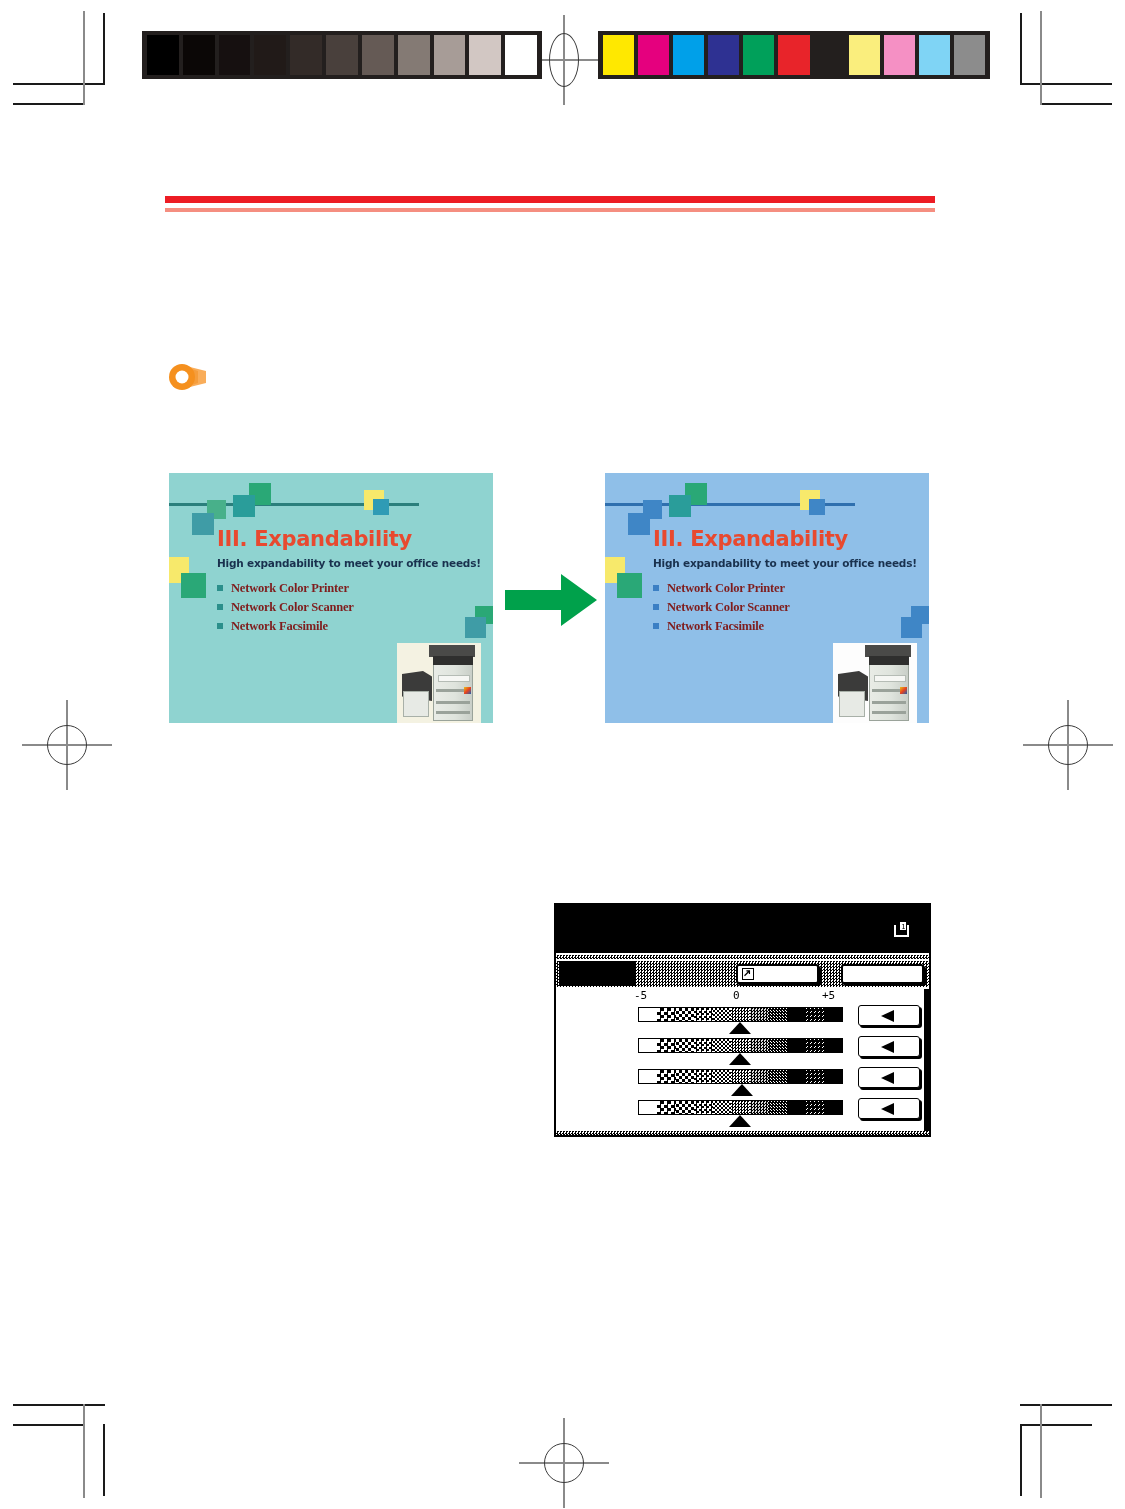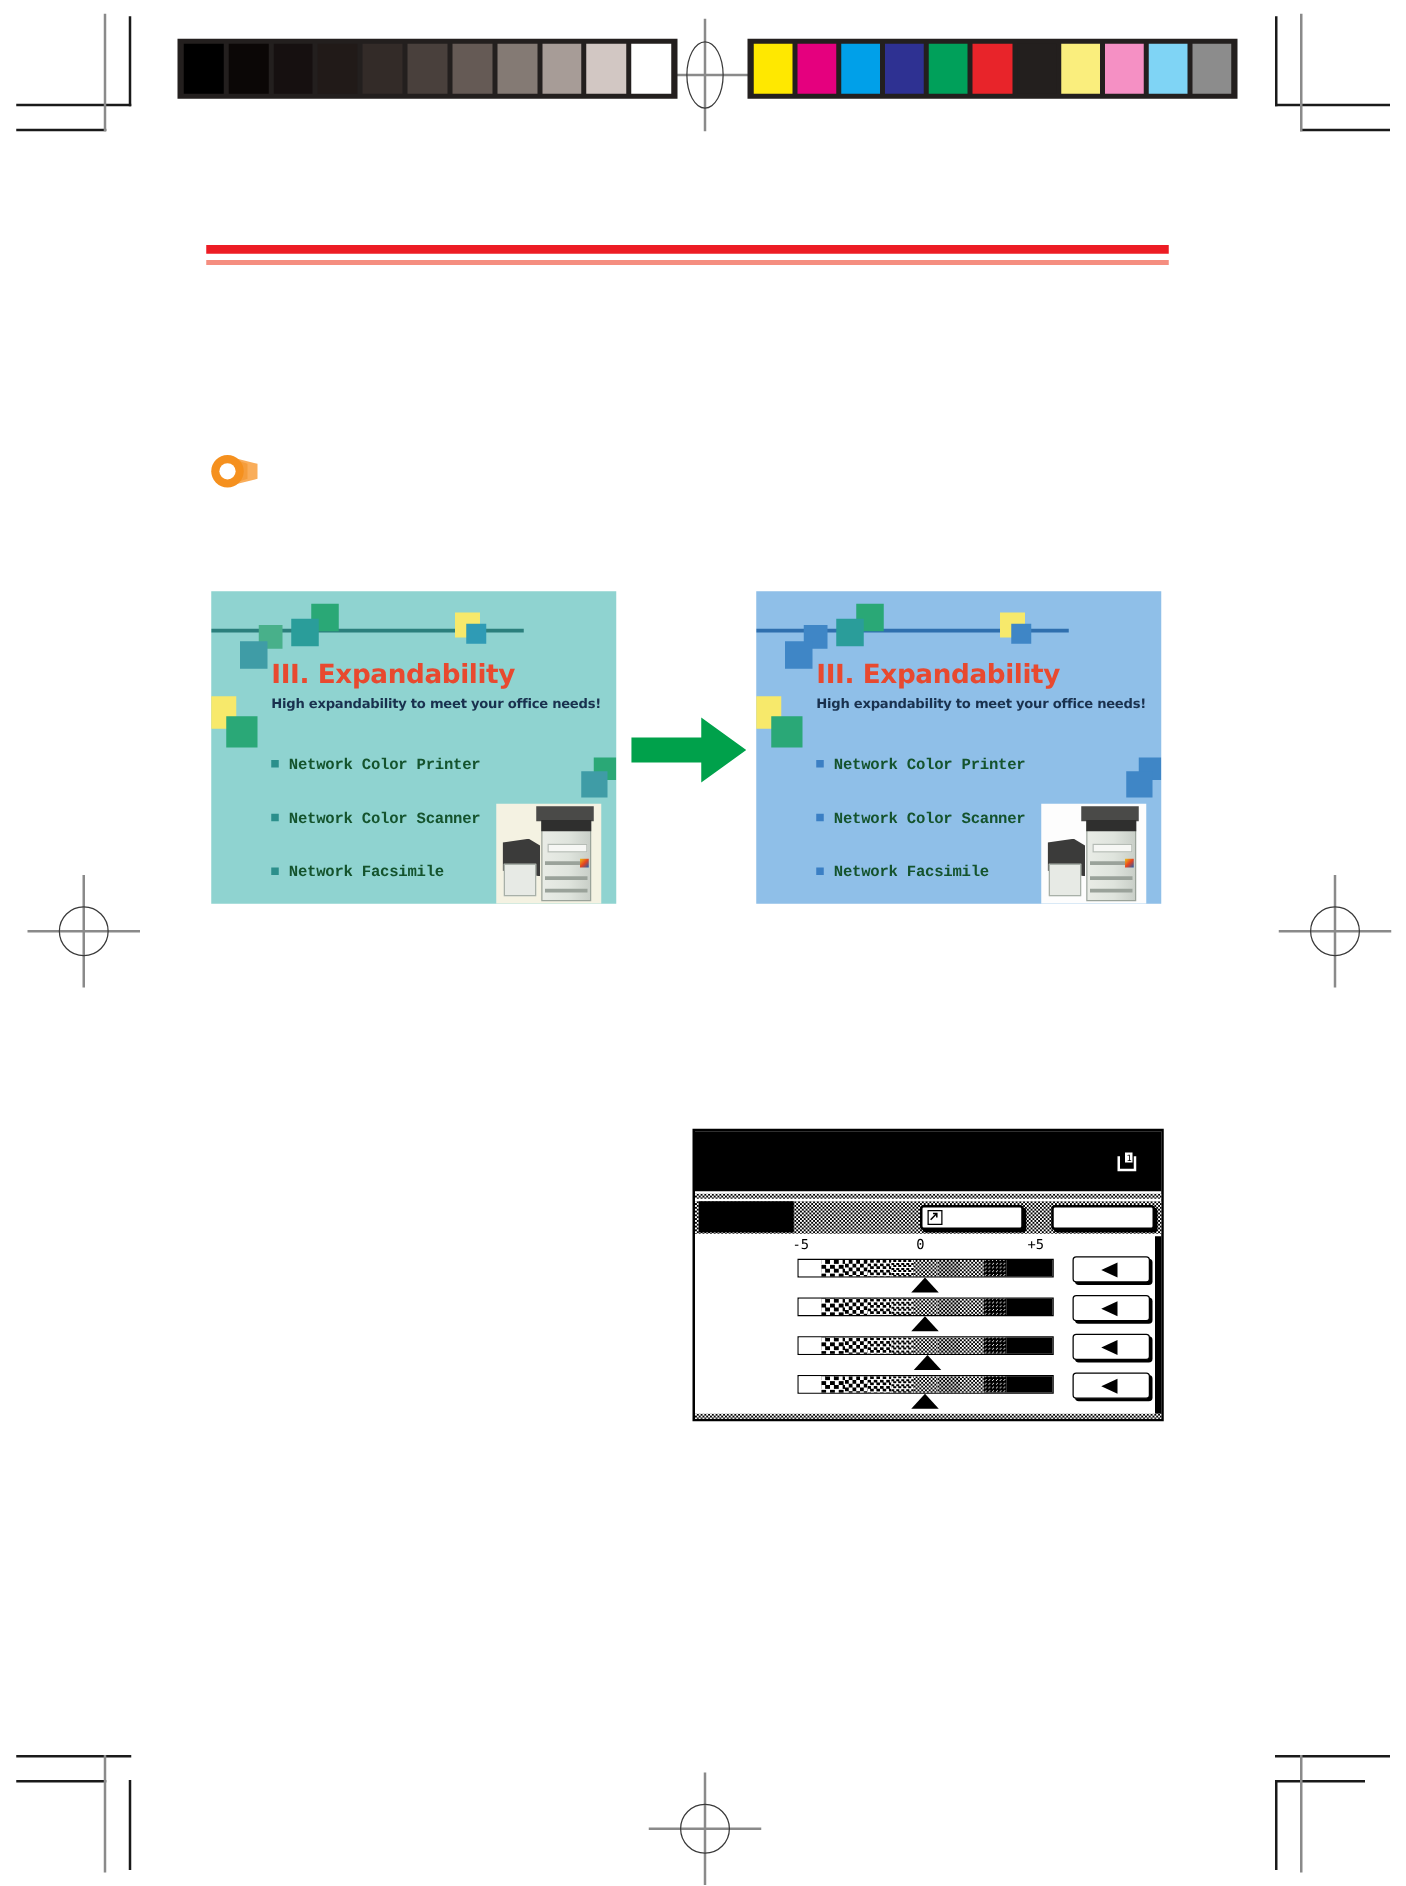--- a/index.html
+++ b/index.html
@@ -129,26 +129,25 @@
     position: absolute;
     left: 48px;
     top: 106px;
     margin: 0;
     padding: 0;
     list-style: none;
   }
   .slide .bullets li {
     font-size: 12.5px;
     font-weight: bold;
-    color: #14532d;
-    font-family: Liberation Mono, monospace;
+    color: #7f1d1d;
+    font-family: Liberation Serif, serif;
     line-height: 19px;
     white-space: nowrap;
     letter-spacing: -0.2px;
-    margin-top: 24px;
   }
   .slide .bullets li .bsq {
     display: inline-block;
     width: 6px;
     height: 6px;
     margin-right: 8px;
     vertical-align: 1px;
   }
   #slide-before .bullets li .bsq { background: #2b8f8b; }
   #slide-after  .bullets li .bsq { background: #3b7fc4; }

